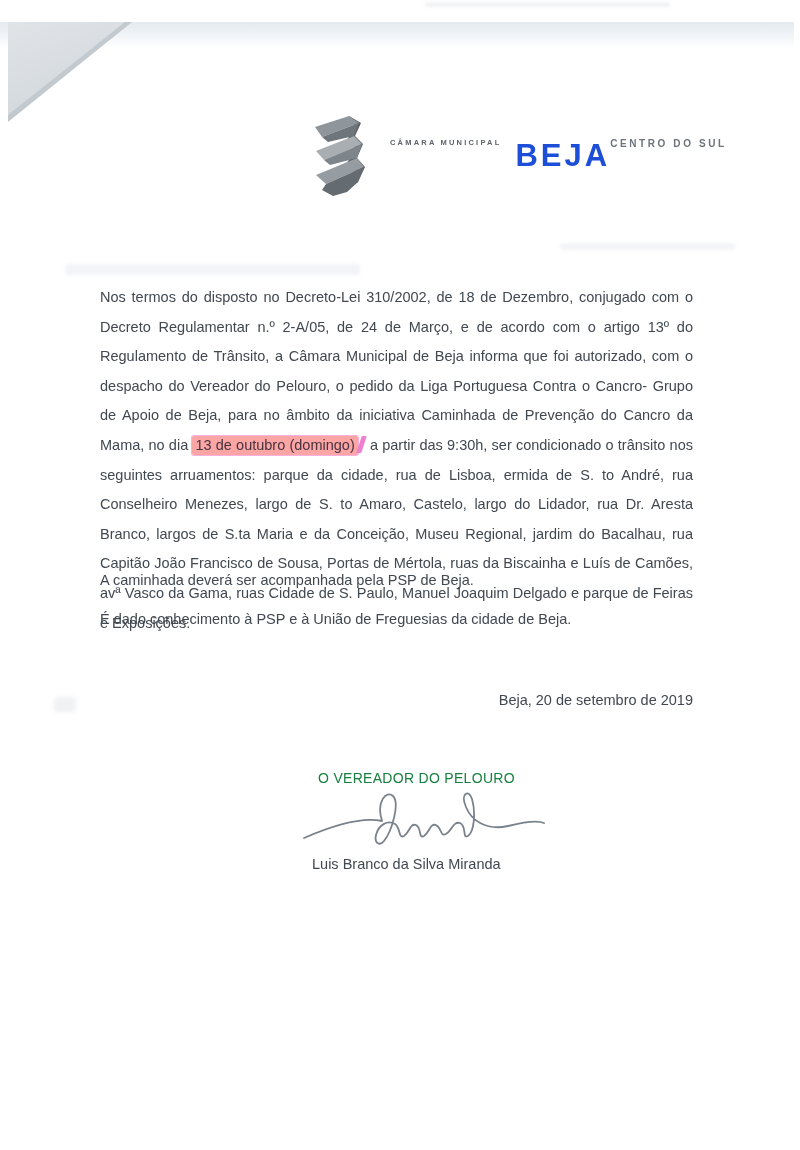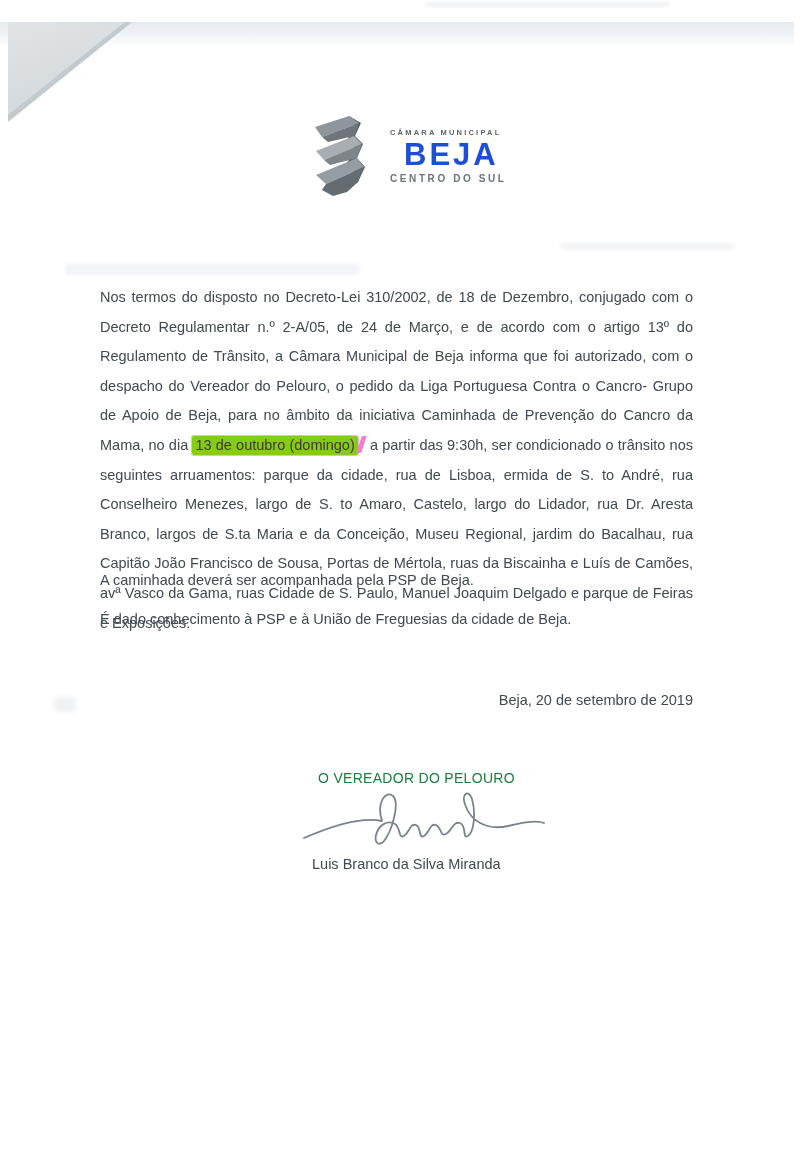--- a/index.html
+++ b/index.html
@@ -28,41 +28,41 @@
   }
   .bleed{position:absolute;border-radius:4px;filter:blur(1.5px);}
   .bleed-1{left:65px;top:264px;width:295px;height:11px;background:rgba(90,120,165,0.08);}
   .bleed-2{left:560px;top:243px;width:175px;height:7px;background:rgba(100,110,135,0.08);}
   .bleed-3{left:425px;top:2px;width:245px;height:5px;background:rgba(120,130,150,0.10);}
   .bleed-4{left:54px;top:697px;width:22px;height:15px;background:rgba(140,150,165,0.13);filter:blur(2px);}
 
   
   .logo-row{position:absolute;left:313px;top:114px;display:flex;align-items:center;gap:13px;}
   .logo-mark svg{display:block;}
-  .logo-text{display:flex;flex-direction:column;}
+  .logo-text{display:flex;flex-direction:row;}
   .logo-small{font-size:7.5px;letter-spacing:2.2px;color:#5c636a;font-weight:700;white-space:nowrap;}
   .logo-name{font-size:31px;font-weight:700;letter-spacing:3px;color:#1d4ed8;line-height:1.05;margin:2px 0 1px 14px;}
   .logo-tag{font-size:10px;letter-spacing:2.6px;color:#6c737a;font-weight:700;white-space:nowrap;}
 
   
   .doc-title{
     position:absolute;left:0;top:227px;width:100%;
     text-align:center;font-weight:700;font-size:14.6px;letter-spacing:.2px;color:#3c434a;
   }
   .para{
     position:absolute;left:100px;width:593px;
     font-size:14.5px;line-height:29.6px;color:#414850;
     text-align:justify;margin:0;
   }
   .para-1{top:283px;}
   .para-2{top:566px;text-align:left;}
   .para-3{top:605px;text-align:left;}
   .dateline{top:686px;text-align:right;}
   .hl{
-    background:#84cc16;
+    background:#fca5a5;
     color:#45333f;
     padding:1px 3px 2px 3px;
     border-radius:2px;
     box-shadow:0 0 0 1px rgba(240,111,199,0.55);
   }
   .hl-stray{
     display:inline-block;width:5px;height:17px;
     background:#f07fcd;border-radius:1px;
     transform:skewX(-18deg) translateY(3px);
     margin:0 1px 0 2px;

